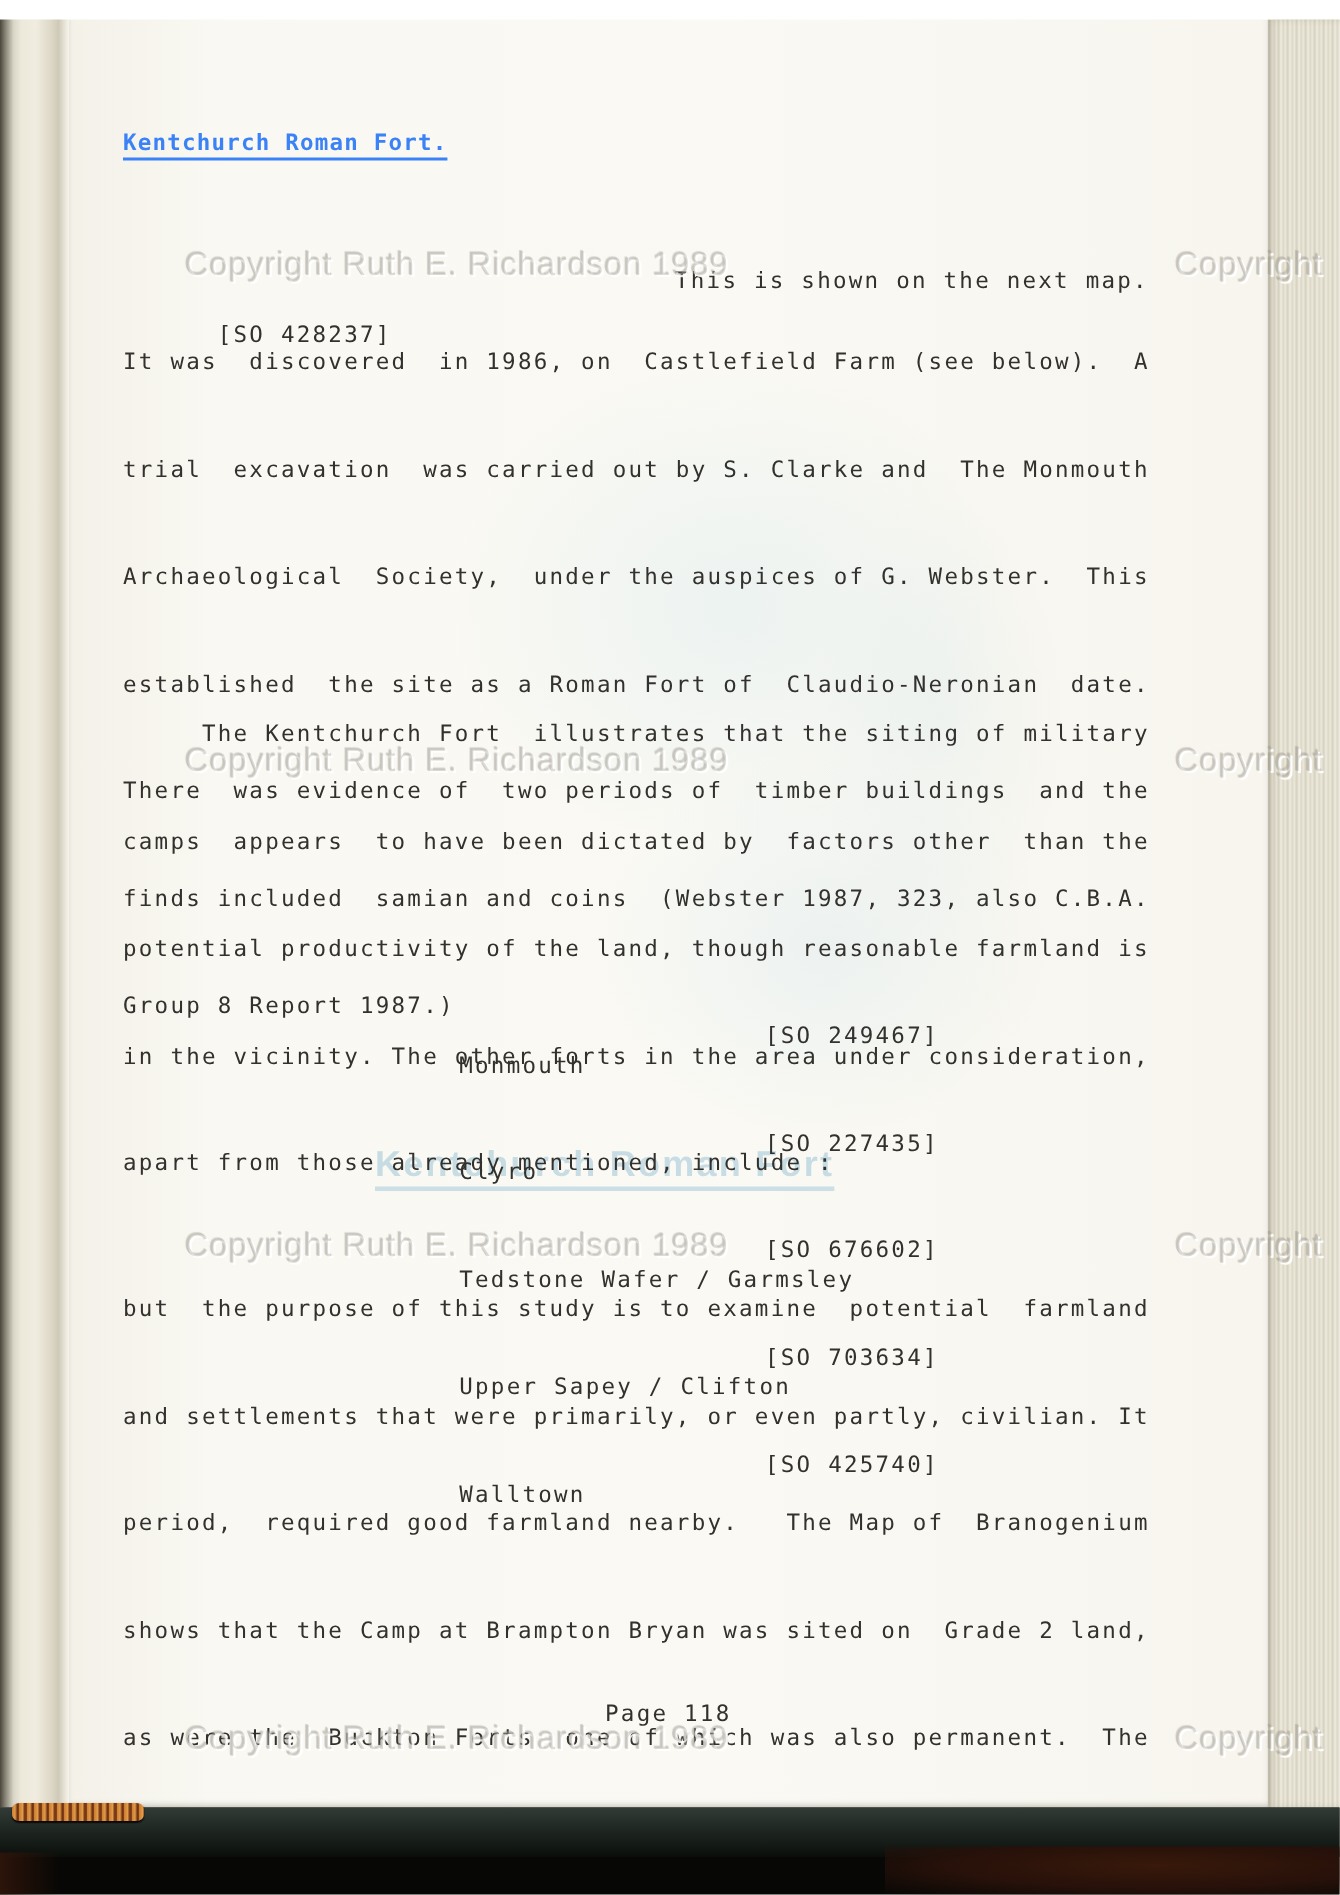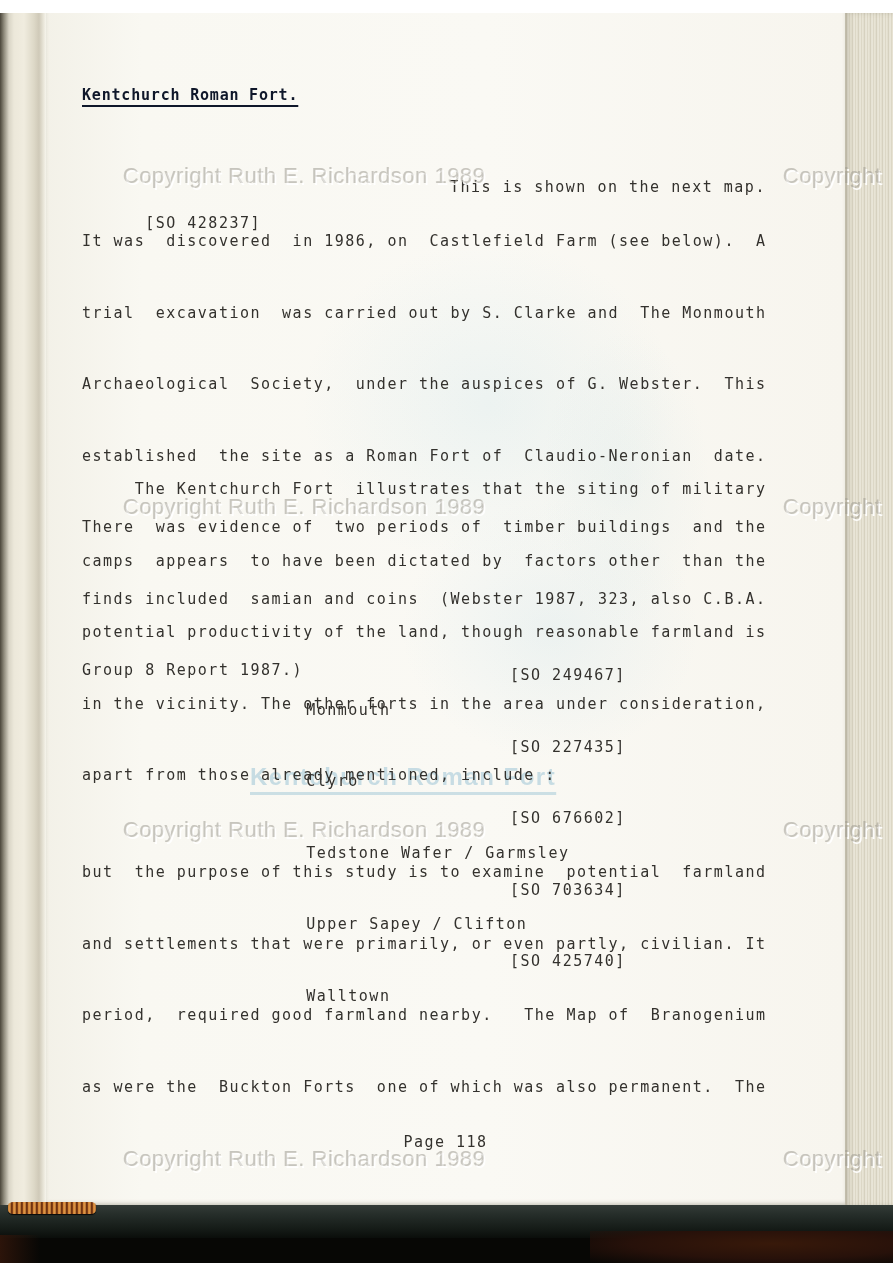--- a/index.html
+++ b/index.html
@@ -84,26 +84,26 @@
   
   .tw {
     position: absolute; left: 82px; width: 700px;
     color: #33312d; font-size: 15px; letter-spacing: 1.5px;
     white-space: pre;
   }
   .line { height: 35.5px; line-height: 35.5px; position: relative; }
   .doc-title {
     position: absolute; left: 82px; top: 86px;
     font-weight: bold; font-size: 15px; letter-spacing: 0.8px;
-    color: #0f172a; white-space: pre;
+    color: #3b82f6; white-space: pre;
     text-decoration: underline; text-underline-offset: 5px;
     text-decoration-thickness: 2px;
   }
   .map-note { position: absolute; left: 368px; top: 0; }
-  .fort-ref { position: absolute; left: 428px; top: 1px; }
+  .fort-ref { position: absolute; left: 428px; top: 16px; }
   .fort-name { padding-left: 161px; display: inline-block; }
   .page-number {
     position: absolute; left: 46px; top: 1130px; width: 799px;
     text-align: center; color: #33312d; font-size: 15px;
     letter-spacing: 1.5px; line-height: 24px; white-space: pre;
   }
 
   
   .wm {
     position: absolute;
@@ -183,20 +183,21 @@
     <div class="line">
       <span class="fort-name">Walltown</span>
       <span class="fort-ref">[SO 425740]</span>
     </div>
   </div>
 
   <div class="tw" style="top:819px;">
     <div class="line">but  the purpose of this study is to examine  potential  farmland</div>
     <div class="line">and settlements that were primarily, or even partly, civilian. It</div>
     <div class="line">period,  required good farmland nearby.   The Map of  Branogenium</div>
+    <div class="line">shows that the Camp at Brampton Bryan was sited on  Grade 2 land,</div>
     <div class="line">as were the  Buckton Forts  one of which was also permanent.  The</div>
     
     
   </div>
 
   <div class="page-number">Page 118</div>
 
   <div class="wm wm-l wm-row1">Copyright Ruth E. Richardson 1989</div>
   <div class="wm wm-r wm-row1">Copyright</div>
   <div class="wm wm-l wm-row2">Copyright Ruth E. Richardson 1989</div>

